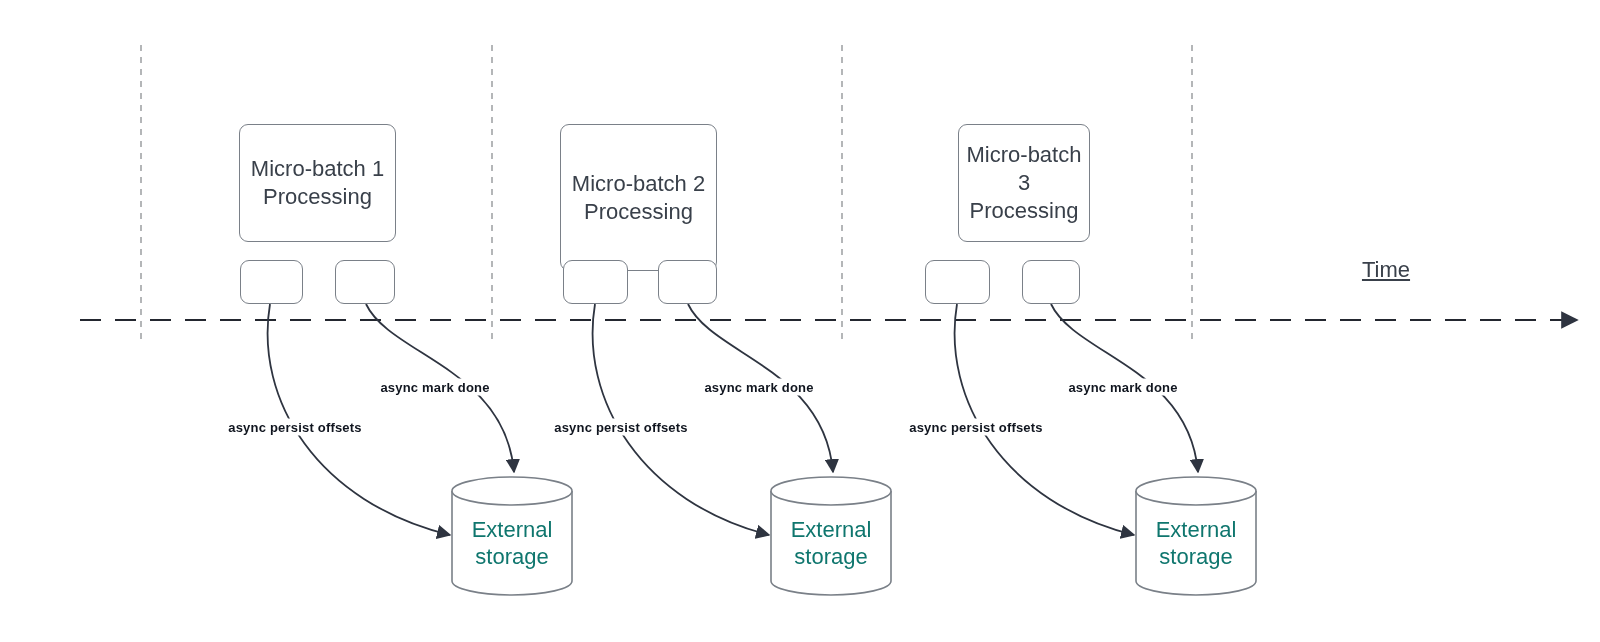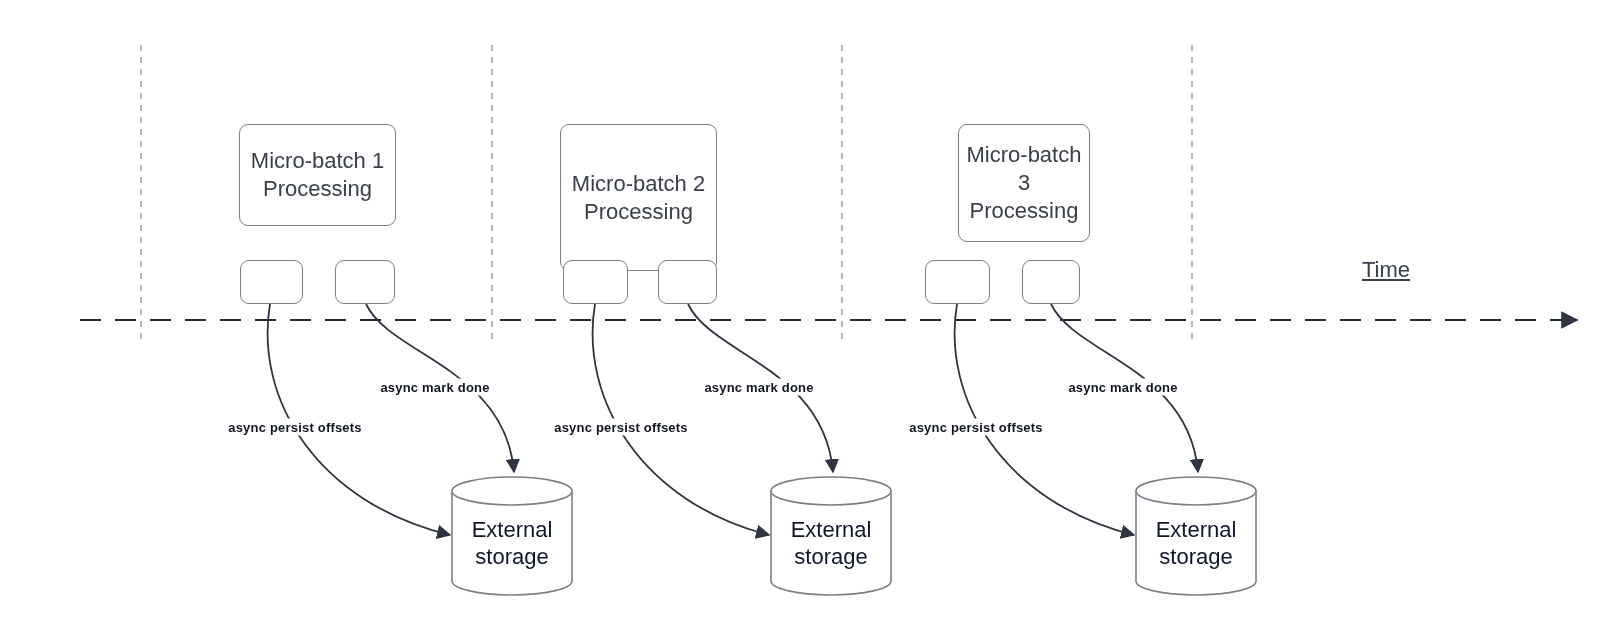--- a/index.html
+++ b/index.html
@@ -27,21 +27,21 @@
     justify-content: center;
     text-align: center;
     color: #39404a;
     font-size: 22px;
     line-height: 28px;
   }
   .cyl-label {
     position: absolute;
     width: 120px;
     text-align: center;
-    color: #0f172a;
+    color: #0f766e;
     font-size: 22px;
     line-height: 27px;
   }
   .async-label {
     position: absolute;
     transform: translate(-50%, -50%);
     font-size: 13px;
     font-weight: bold;
     letter-spacing: 0.2px;
     color: #10151f;
@@ -92,21 +92,21 @@
     <path d="M270,304 C254,400 318,503 450,535" fill="none" stroke="#2e3440" stroke-width="1.8" marker-end="url(#arrow)"></path>
     <path d="M366,304 C390,355 505,368 514,472" fill="none" stroke="#2e3440" stroke-width="1.8" marker-end="url(#arrow)"></path>
 
     <path d="M595,304 C579,400 643,503 769,535" fill="none" stroke="#2e3440" stroke-width="1.8" marker-end="url(#arrow)"></path>
     <path d="M688,304 C712,355 824,368 833,472" fill="none" stroke="#2e3440" stroke-width="1.8" marker-end="url(#arrow)"></path>
 
     <path d="M957,304 C941,400 1005,503 1134,535" fill="none" stroke="#2e3440" stroke-width="1.8" marker-end="url(#arrow)"></path>
     <path d="M1051,304 C1075,355 1189,368 1198,472" fill="none" stroke="#2e3440" stroke-width="1.8" marker-end="url(#arrow)"></path>
   </svg>
 
-  <div class="node big-node" style="left:239px; top:124px; width:157px; height:102px;">
+  <div class="node big-node" style="left:239px; top:124px; width:157px; height:118px;">
     <div>Micro-batch 1</div>
     <div>Processing</div>
   </div>
   <div class="node" style="left:240px; top:260px; width:63px; height:44px;"></div>
   <div class="node" style="left:335px; top:260px; width:60px; height:44px;"></div>
   <div class="async-label" style="left:295px; top:427px;">async persist offsets</div>
   <div class="async-label" style="left:435px; top:387px;">async mark done</div>
   <div class="cyl-label" style="left:452px; top:516px;">
     <div>External</div>
     <div>storage</div>

